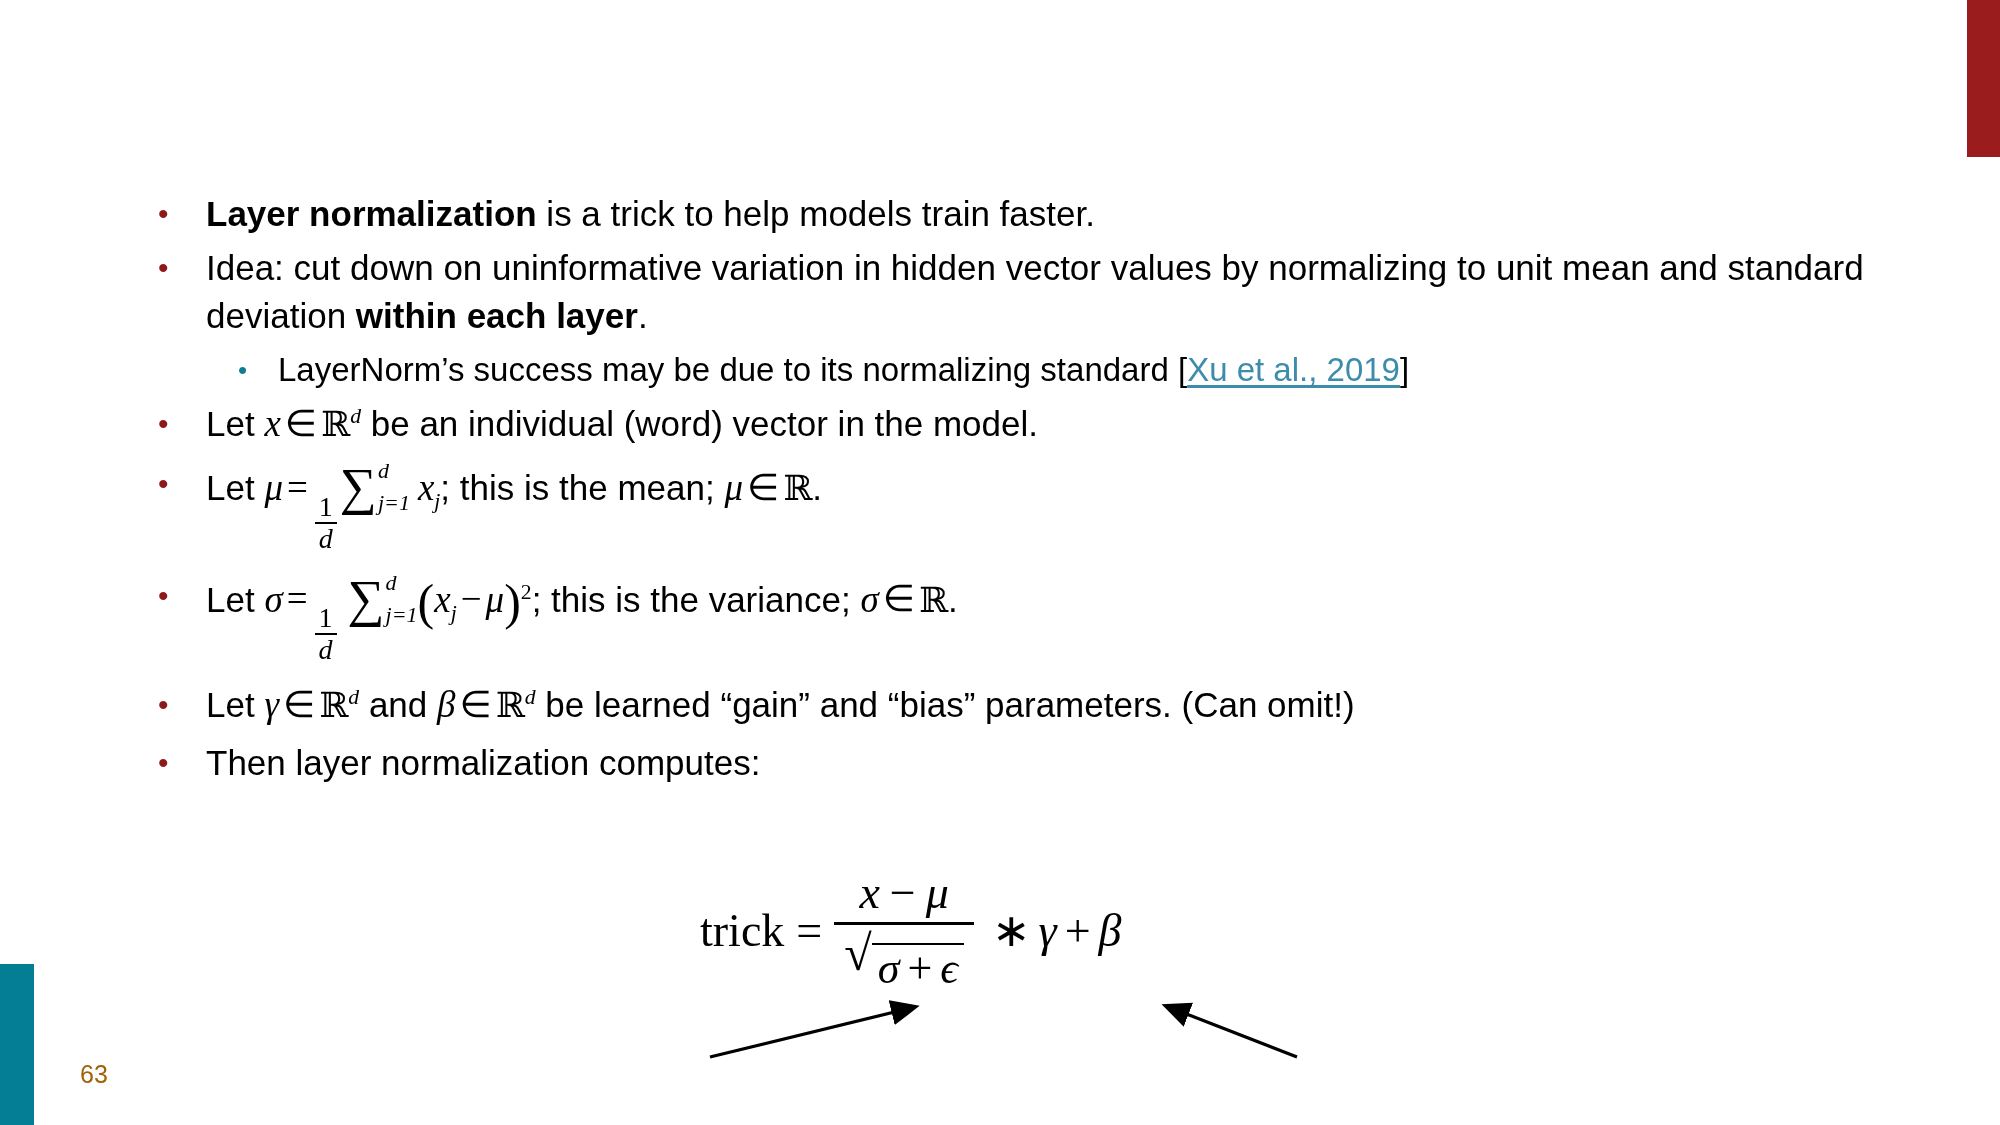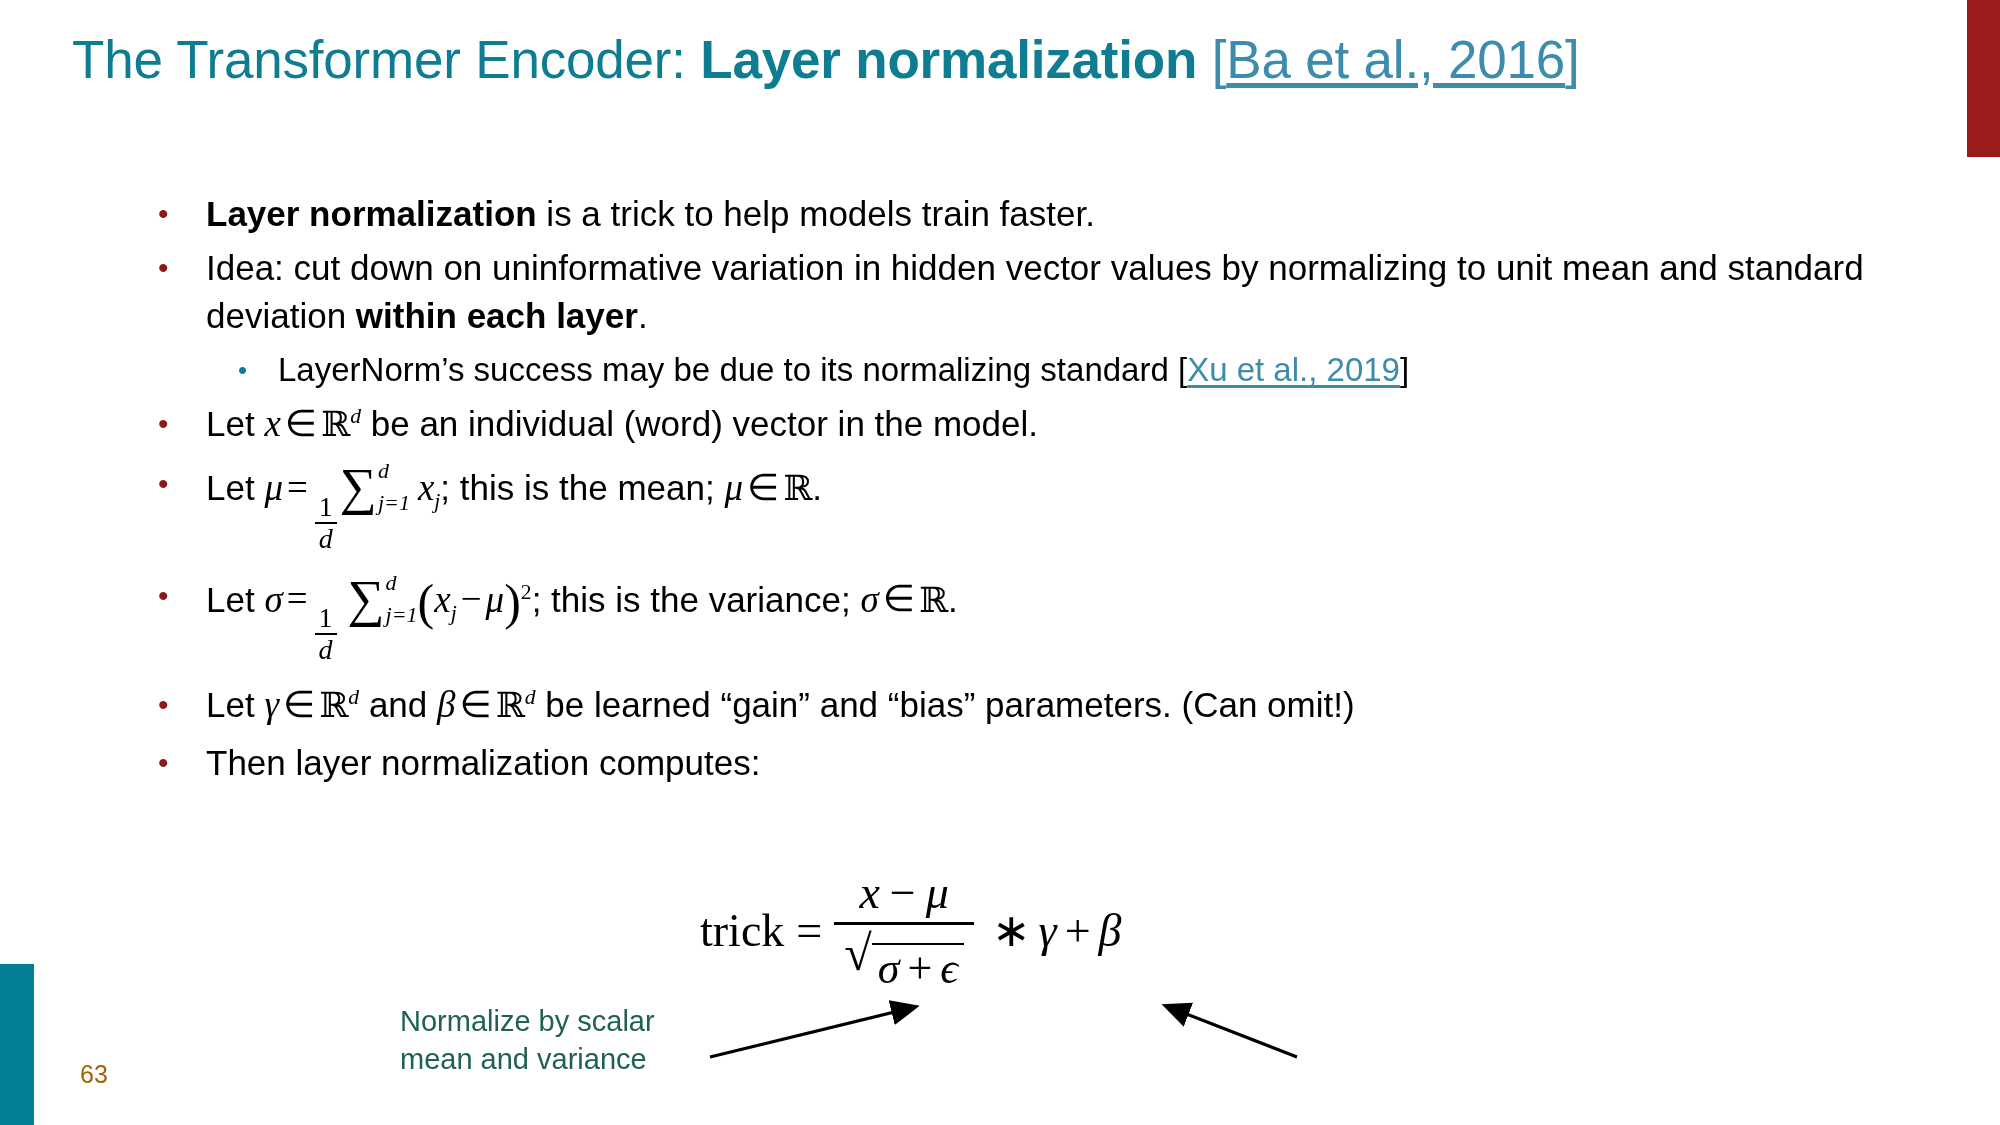--- a/index.html
+++ b/index.html
@@ -258,21 +258,20 @@
   }
 </style>
 </head>
 <body>
 
 <div id="slide">
 
   <div class="bar-red-topright"></div>
   <div class="bar-teal-bottomleft"></div>
 
-  <div id="title"><span>The Transformer Encoder: </span><span class="t-bold">Layer normalization</span><span class="t-brk"> [</span><span class="t-link">Ba et al., 2016</span><span class="t-brk">]</span></div>
 
   <div id="body">
 
     <div class="bullet-row">
       <span class="bullet-mark">•</span>
       <span class="bullet-text"><b>Layer normalization</b><span> is a trick to help models train faster.</span></span>
     </div>
 
     <div class="bullet-row">
       <span class="bullet-mark">•</span>
@@ -347,22 +346,18 @@
   <svg id="arrows" viewBox="0 0 2000 1125">
     <defs>
       <marker id="ah" markerWidth="9" markerHeight="9" refX="7.5" refY="4" orient="auto" markerUnits="strokeWidth">
         <path d="M0,0 L9,4 L0,8 z" fill="#000"></path>
       </marker>
     </defs>
     <line x1="710" y1="1057" x2="915" y2="1007" stroke="#000" stroke-width="3.2" marker-end="url(#ah)"></line>
     <line x1="1297" y1="1057" x2="1166" y2="1006" stroke="#000" stroke-width="3.2" marker-end="url(#ah)"></line>
   </svg>
 
-  <div id="annot-left" class="annot">
-    <div>Normalize by scalar</div>
-    <div>mean and variance</div>
-  </div>
   <div id="annot-right" class="annot">
   </div>
 
   <div id="pagenum">63</div>
 
 </div>
 
 </body></html>

